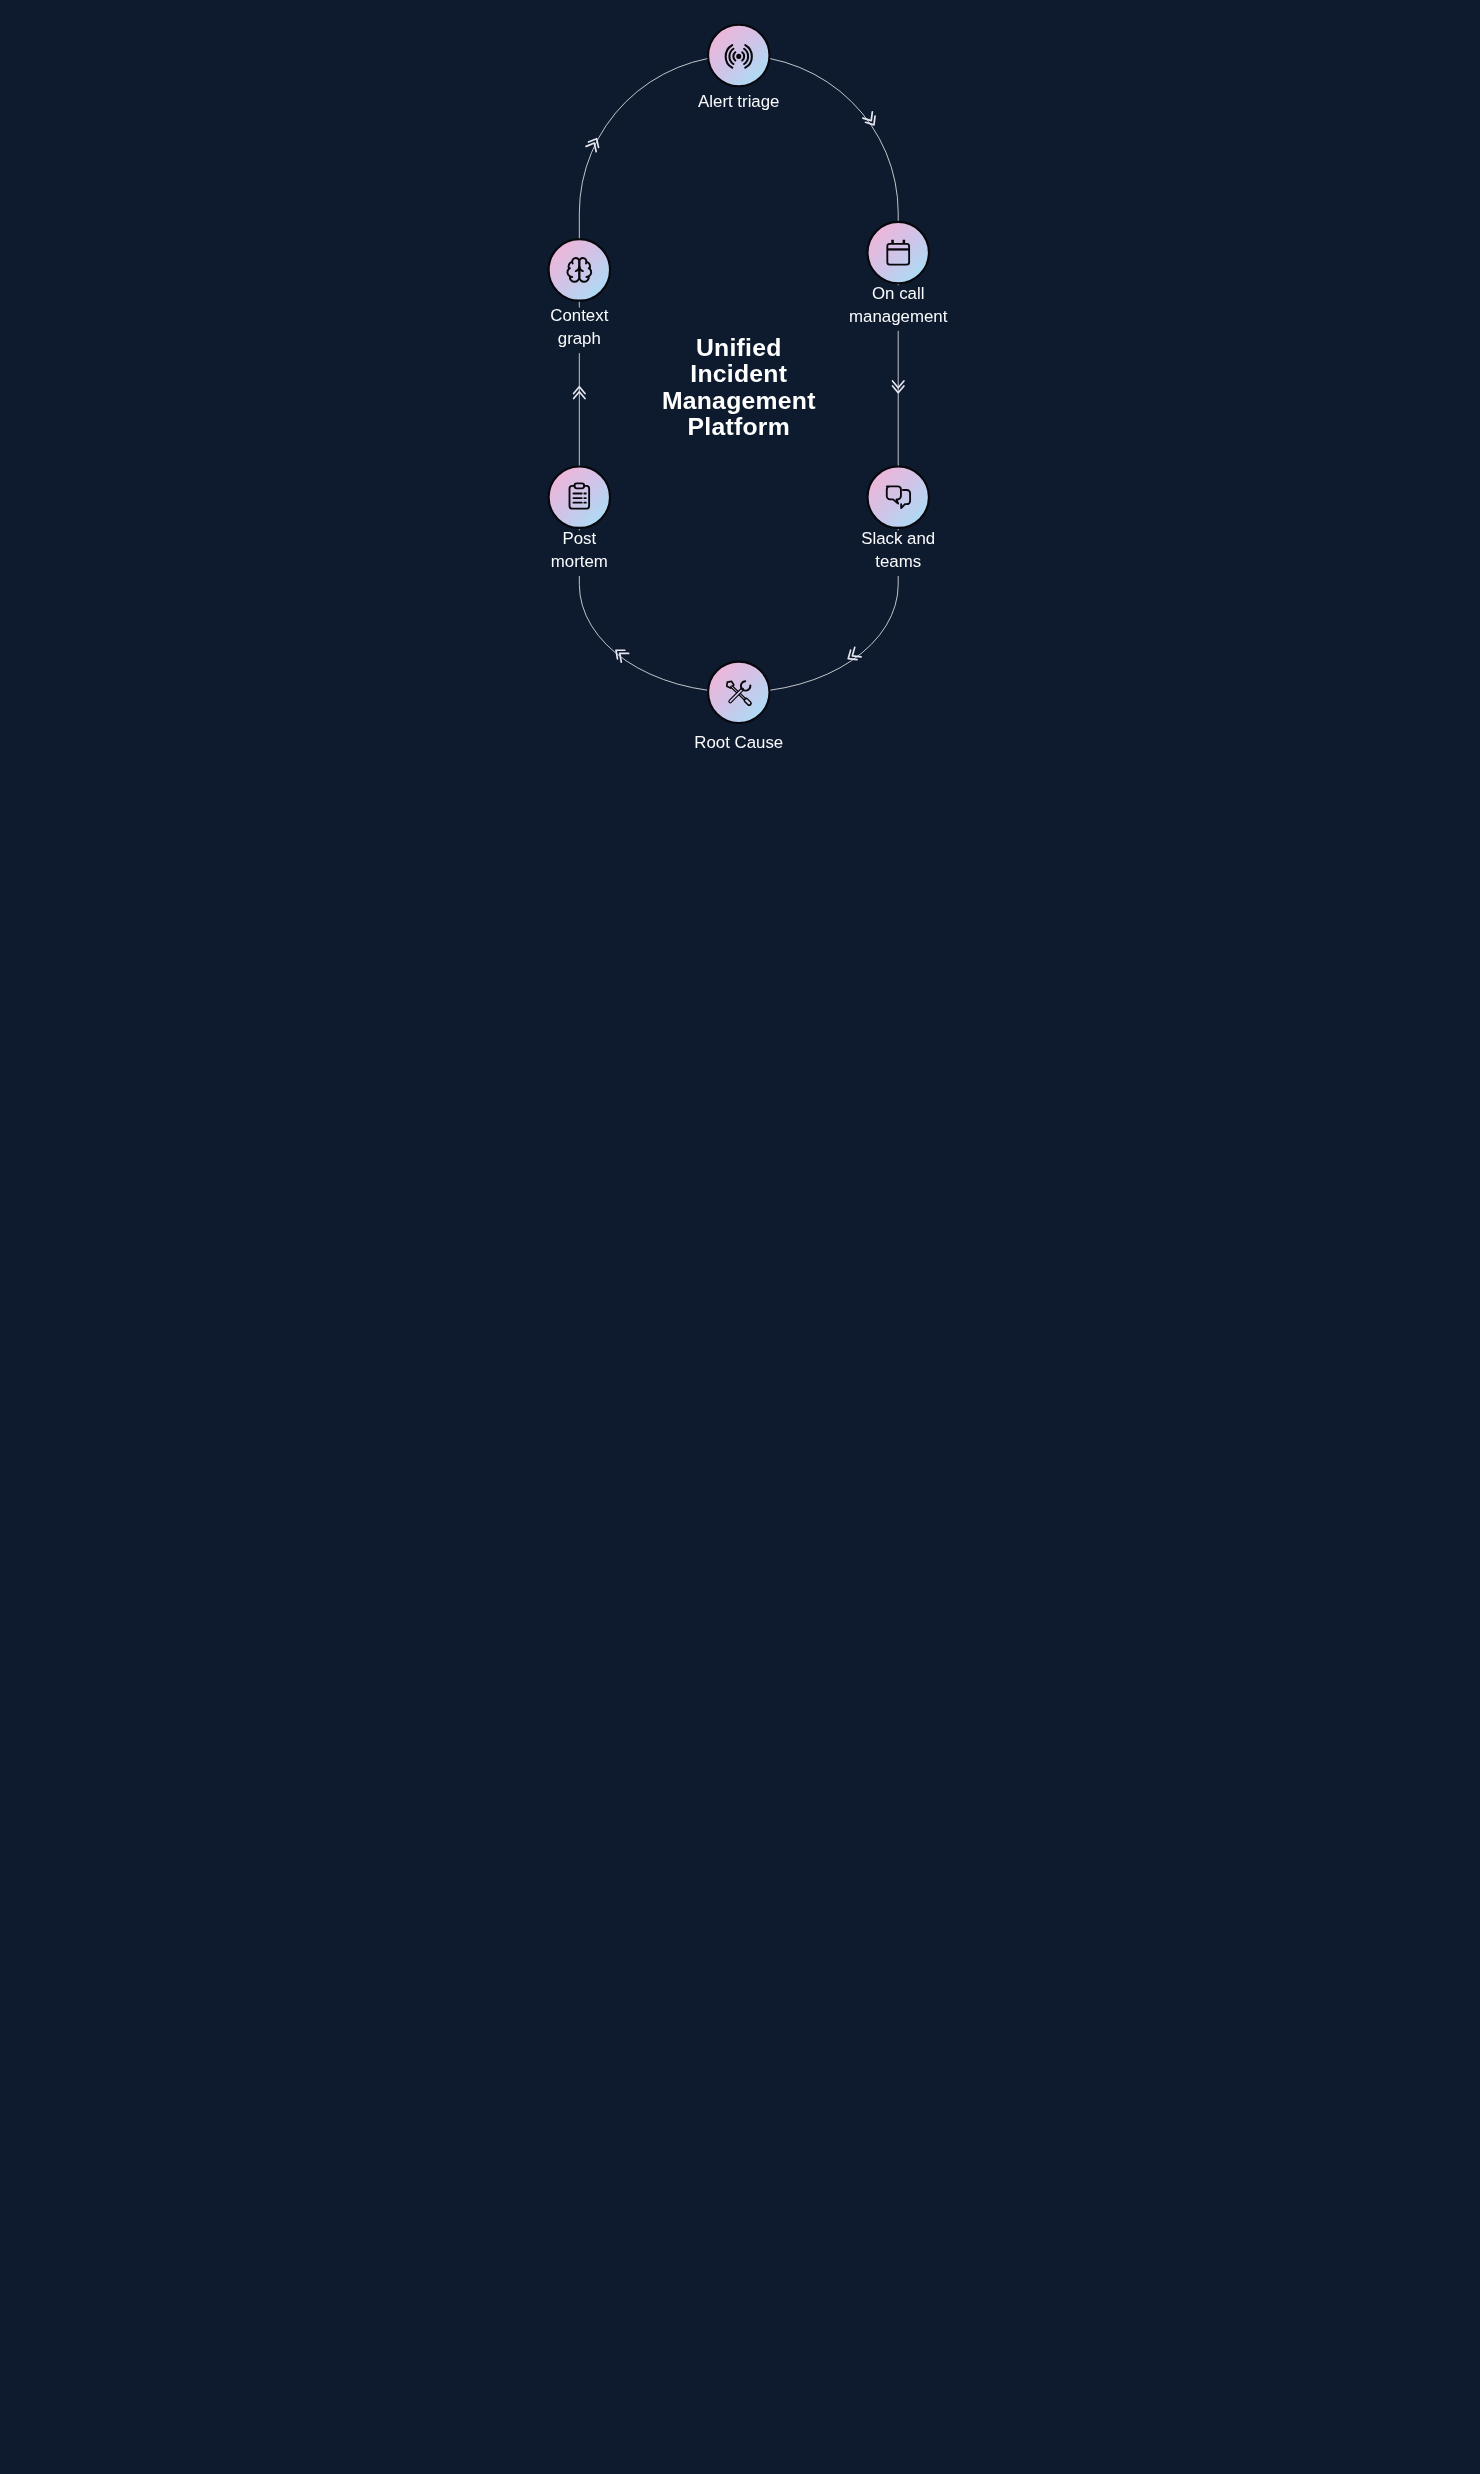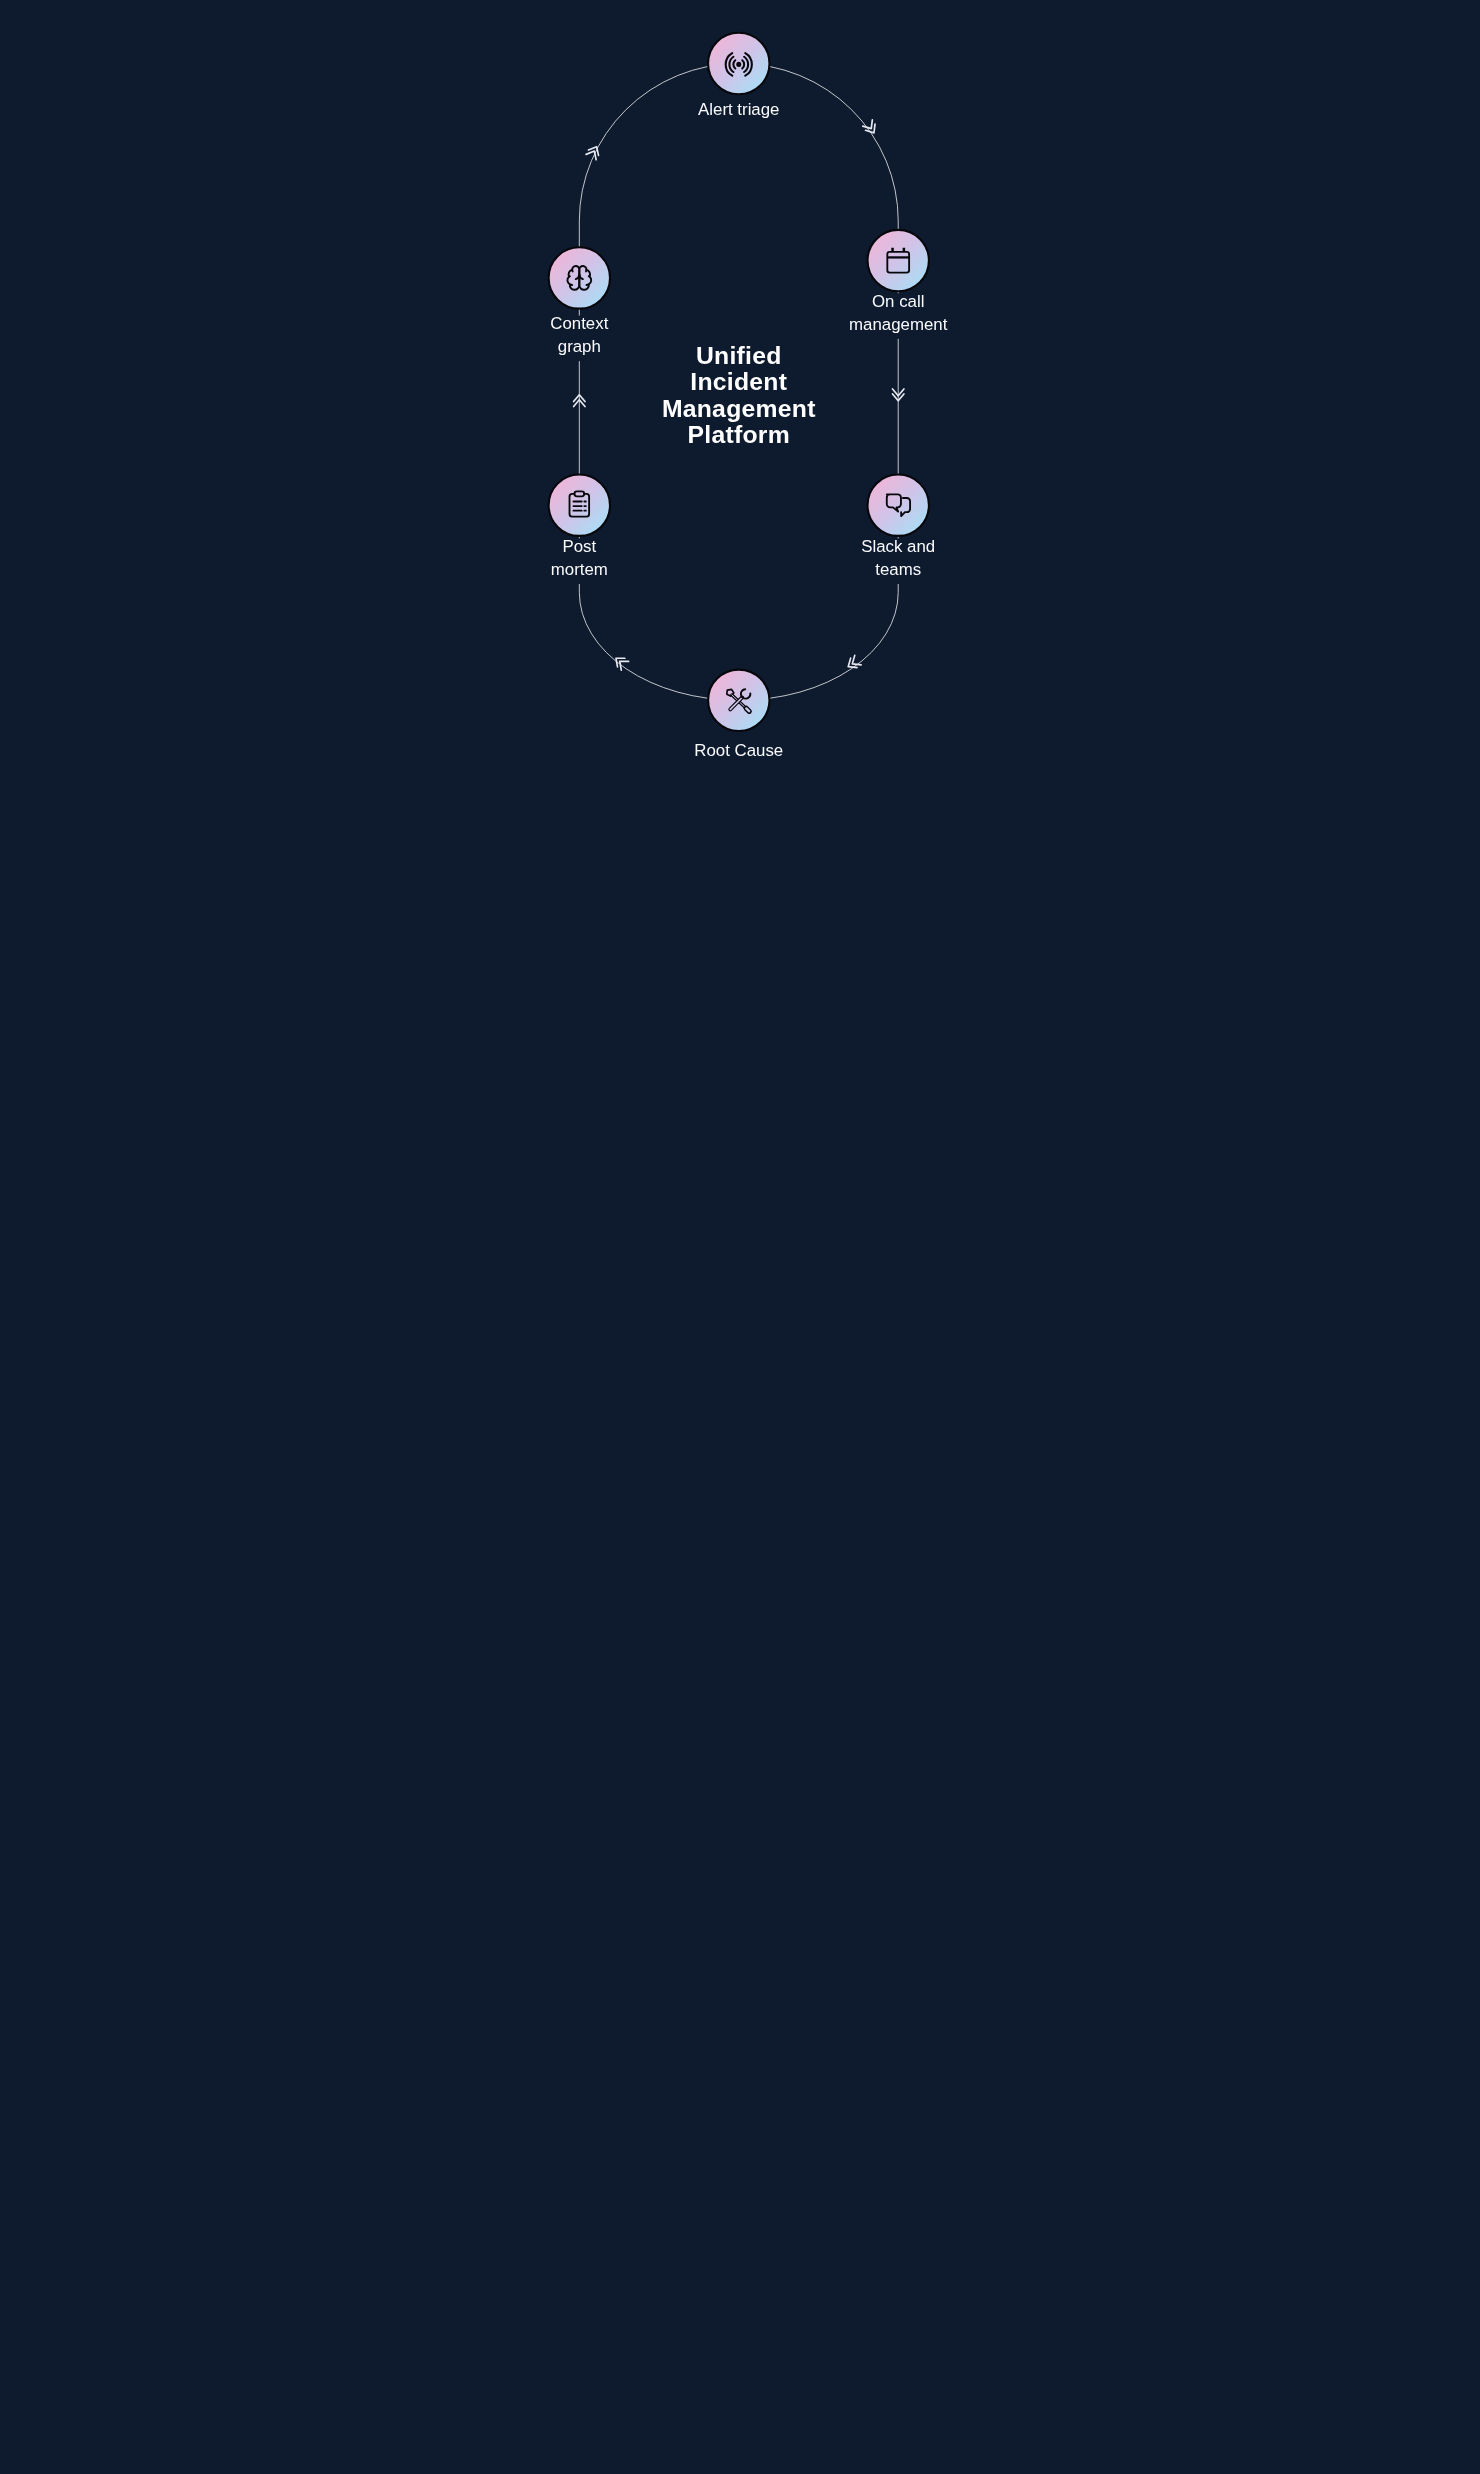--- a/index.html
+++ b/index.html
@@ -1,17 +1,17 @@
 <!DOCTYPE html>
 <html style="font-size:8px"><head>
 <meta charset="utf-8">
 <style>
   html,body{margin:0;padding:0;background:#0e1b2e;}
   .stage{
-    width:463px;height:781px;margin:8px auto;position:relative;
+    width:463px;height:781px;margin:0 auto;position:relative;
     background:#0e1b2e;overflow:hidden;
     font-family:"Liberation Sans",sans-serif;
   }
   svg{display:block}
   .cycle{fill:none;stroke:#ffffff;stroke-width:1.5}
   .chev{fill:none;stroke:#e6e7f0;stroke-width:3.4;stroke-linecap:round;stroke-linejoin:round}
   .node-ring{fill:url(#ng);stroke:#07070c;stroke-width:4.3}
   .ic{fill:none;stroke:#07070c;stroke-width:1.7;stroke-linecap:round;stroke-linejoin:round}
   .ic-fill{fill:#07070c;stroke:none}
   .knock{fill:#0e1b2e}

